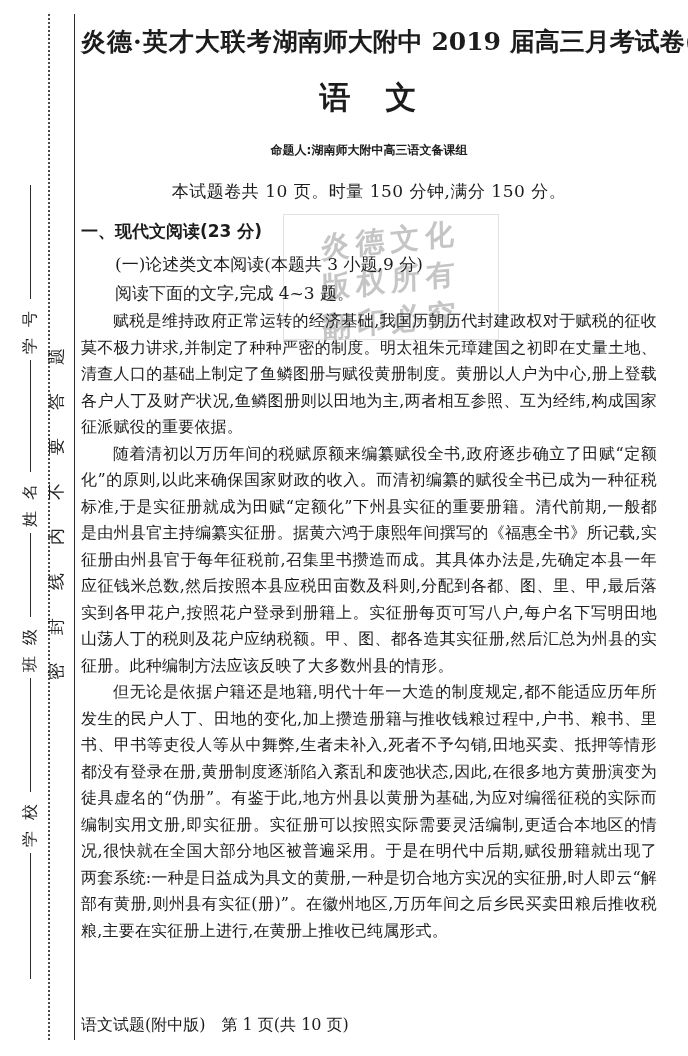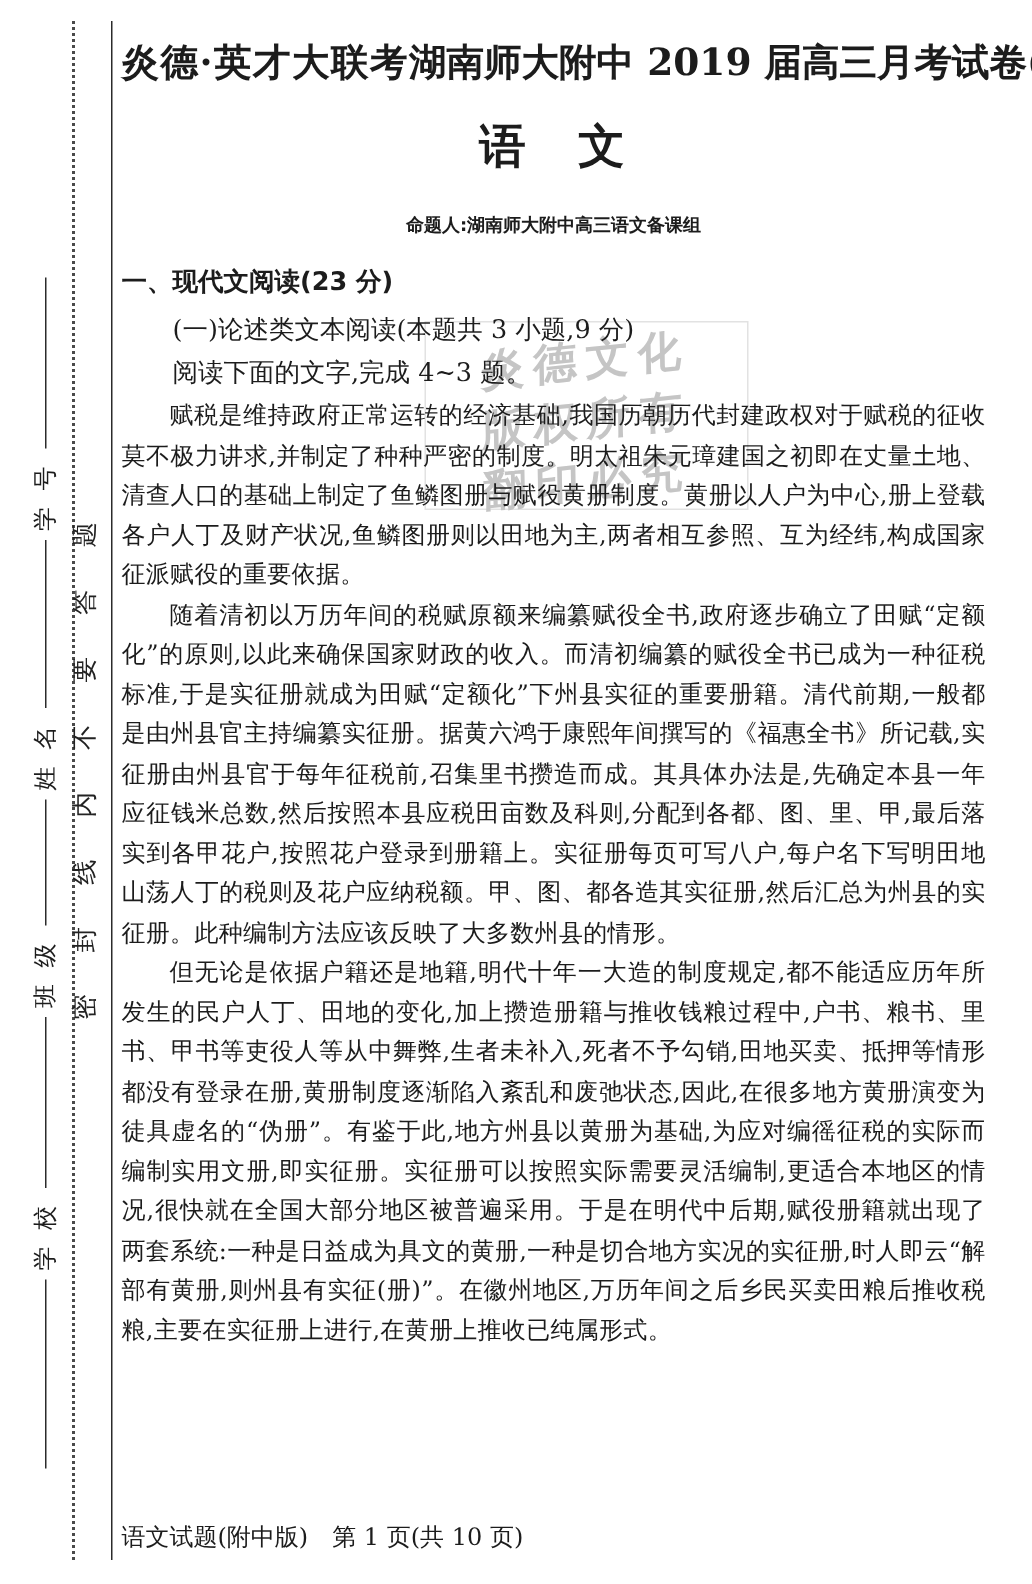--- a/index.html
+++ b/index.html
@@ -139,20 +139,21 @@
 
   <div class="content">
     <h1 class="main-title">
       <span class="brand">炎德·英才大联考</span><span class="title-rest">湖南师大附中 2019 届高三月考试卷(七)</span>
     </h1>
 
     <div class="subject">语　文</div>
 
     <div class="setter">命题人:湖南师大附中高三语文备课组</div>
 
+    <div class="exam-info">本试题卷共 10 页。时量 150 分钟,满分 150 分。</div>
 
     <div class="sec-heading">一、现代文阅读(23 分)</div>
 
     <p class="subsec-heading">(一)论述类文本阅读(本题共 3 小题,9 分)</p>
 
     <p class="instruction">阅读下面的文字,完成 4~3 题。</p>
 
     <div class="body-text">
       <p>赋税是维持政府正常运转的经济基础,我国历朝历代封建政权对于赋税的征收莫不极力讲求,并制定了种种严密的制度。明太祖朱元璋建国之初即在丈量土地、清查人口的基础上制定了鱼鳞图册与赋役黄册制度。黄册以人户为中心,册上登载各户人丁及财产状况,鱼鳞图册则以田地为主,两者相互参照、互为经纬,构成国家征派赋役的重要依据。</p>
       <p>随着清初以万历年间的税赋原额来编纂赋役全书,政府逐步确立了田赋“定额化”的原则,以此来确保国家财政的收入。而清初编纂的赋役全书已成为一种征税标准,于是实征册就成为田赋“定额化”下州县实征的重要册籍。清代前期,一般都是由州县官主持编纂实征册。据黄六鸿于康熙年间撰写的《福惠全书》所记载,实征册由州县官于每年征税前,召集里书攒造而成。其具体办法是,先确定本县一年应征钱米总数,然后按照本县应税田亩数及科则,分配到各都、图、里、甲,最后落实到各甲花户,按照花户登录到册籍上。实征册每页可写八户,每户名下写明田地山荡人丁的税则及花户应纳税额。甲、图、都各造其实征册,然后汇总为州县的实征册。此种编制方法应该反映了大多数州县的情形。</p>

